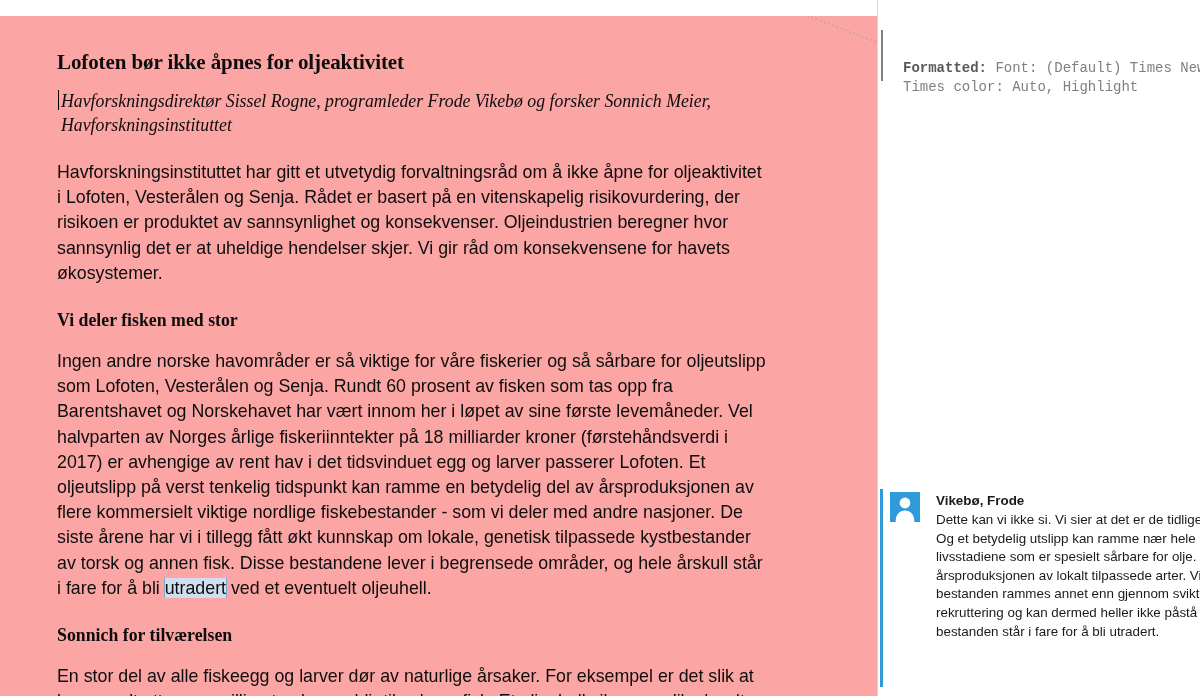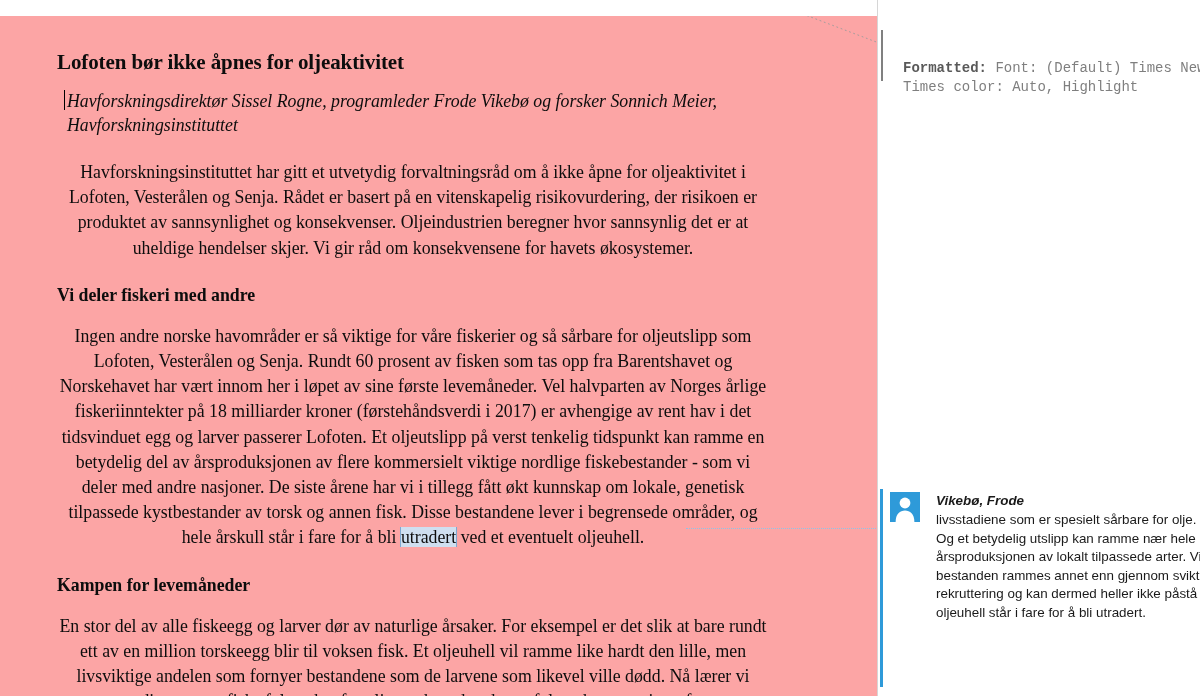--- a/index.html
+++ b/index.html
@@ -51,40 +51,40 @@
     letter-spacing: -0.05px;
   }
 
   .doc-byline {
     position: relative;
     font-family: "Liberation Serif", "DejaVu Serif", serif;
     font-style: italic;
     font-size: 17.8px;
     line-height: 24px;
     color: #0d0d0d;
-    margin: 0 0 23px 10px;
+    margin: 0 0 23px 4px;
   }
 
   
   .caret {
     position: absolute;
     left: -3px;
     top: 1px;
     width: 1px;
     height: 20px;
     background: #000000;
   }
 
   .doc-para {
-    font-family: Liberation Serif, serif;
+    font-family: Liberation Sans, sans-serif;
     font-size: 17.8px;
     line-height: 25.2px;
     color: #0d0d0d;
     margin: 0 0 22px 0;
-    text-align: center;
+    text-align: left;
   }
 
   .doc-heading {
     font-family: "Liberation Serif", "DejaVu Serif", serif;
     font-weight: bold;
     font-size: 17.8px;
     line-height: 24px;
     color: #0d0d0d;
     margin: 0 0 17px 0;
   }
@@ -188,21 +188,20 @@
     margin-left: 46px;
   }
   .comment-author {
     font-family: "Liberation Sans", "DejaVu Sans", sans-serif;
     font-size: 13.4px;
     font-weight: bold;
     line-height: 18px;
     color: #1a1a1a;
     margin: 0 0 1px 0;
     white-space: nowrap;
-    font-style: italic;
   }
   .comment-text {
     font-family: "Liberation Sans", "DejaVu Sans", sans-serif;
     font-size: 13.4px;
     line-height: 18.6px;
     color: #1a1a1a;
     margin: 0;
     white-space: nowrap;
   }
   .comment-text .cline { display: block; }
@@ -221,25 +220,25 @@
     <h1 class="doc-title">Lofoten bør ikke åpnes for oljeaktivitet</h1>
 
 
     <p class="doc-byline">
       <span class="caret"></span>
       <span>Havforskningsdirektør Sissel Rogne, programleder Frode Vikebø og forsker Sonnich Meier, Havforskningsinstituttet</span>
     </p>
 
     <p class="doc-para">Havforskningsinstituttet har gitt et utvetydig forvaltningsråd om å ikke åpne for oljeaktivitet i Lofoten, Vesterålen og Senja. Rådet er basert på en vitenskapelig risikovurdering, der risikoen er produktet av sannsynlighet og konsekvenser. Oljeindustrien beregner hvor sannsynlig det er at uheldige hendelser skjer. Vi gir råd om konsekvensene for havets økosystemer.</p>
 
-    <h2 class="doc-heading">Vi deler fiskeri med andre</h2>
+    <h2 class="doc-heading">Vi deler fisken med stor</h2>
 
     <p class="doc-para"><span>Ingen andre norske havområder er så viktige for våre fiskerier og så sårbare for oljeutslipp som Lofoten, Vesterålen og Senja. Rundt 60 prosent av fisken som tas opp fra Barentshavet og Norskehavet har vært innom her i løpet av sine første levemåneder. Vel halvparten av Norges årlige fiskeriinntekter på 18 milliarder kroner (førstehåndsverdi i 2017) er avhengige av rent hav i det tidsvinduet egg og larver passerer Lofoten. Et oljeutslipp på verst tenkelig tidspunkt kan ramme en betydelig del av årsproduksjonen av flere kommersielt viktige nordlige fiskebestander - som vi deler med andre nasjoner. De siste årene har vi i tillegg fått økt kunnskap om lokale, genetisk tilpassede kystbestander av torsk og annen fisk. Disse bestandene lever i begrensede områder, og hele årskull står i fare for å bli </span><span class="hl-selected">utradert</span><span> ved et eventuelt oljeuhell.</span></p>
 
-    <h2 class="doc-heading">Kampen for levemåneder</h2>
+    <h2 class="doc-heading">Sonnich for tilværelsen</h2>
 
     <p class="doc-para">En stor del av alle fiskeegg og larver dør av naturlige årsaker. For eksempel er det slik at bare rundt ett av en million torskeegg blir til voksen fisk. Et oljeuhell vil ramme like hardt den lille, men livsviktige andelen som fornyer bestandene som de larvene som likevel ville dødd. Nå lærer vi stadig mer om fisks følsomhet for olje; og hvordan denne følsomheten varierer fra</p>
 
   </div>
 
   <div id="comment-leader-line"></div>
 
 </div>
 
 <div id="pane-divider"></div>
@@ -262,25 +261,26 @@
         <svg width="30" height="30" viewBox="0 0 30 30" aria-hidden="true">
           <rect x="0" y="0" width="30" height="30" fill="#2e9ad9"></rect>
           <circle cx="15" cy="11" r="5.4" fill="#ffffff"></circle>
           <path d="M5.6 30 C5.6 21.8 10.1 18.4 15 18.4 C19.9 18.4 24.4 21.8 24.4 30 Z" fill="#ffffff"></path>
         </svg>
       </div>
 
       <div class="comment-body">
         <div class="comment-author">Vikebø, Frode</div>
         <div class="comment-text">
+          <span class="cline">Dette kan vi ikke si. Vi sier at det er de tidlige</span>
+          <span class="cline">Og et betydelig utslipp kan ramme nær hele</span>
           <span class="cline">livsstadiene som er spesielt sårbare for olje.</span>
-          <span class="cline">Og et betydelig utslipp kan ramme nær hele</span>
           <span class="cline">årsproduksjonen av lokalt tilpassede arter. Vi</span>
           <span class="cline">bestanden rammes annet enn gjennom svikt i</span>
           <span class="cline">rekruttering og kan dermed heller ikke påstå at</span>
-          <span class="cline">oljeuhell står i fare for å bli utradert.</span>
+          <span class="cline">bestanden står i fare for å bli utradert.</span>
         </div>
       </div>
 
     </div>
   </div>
 
 </div>
 
 </body></html>

